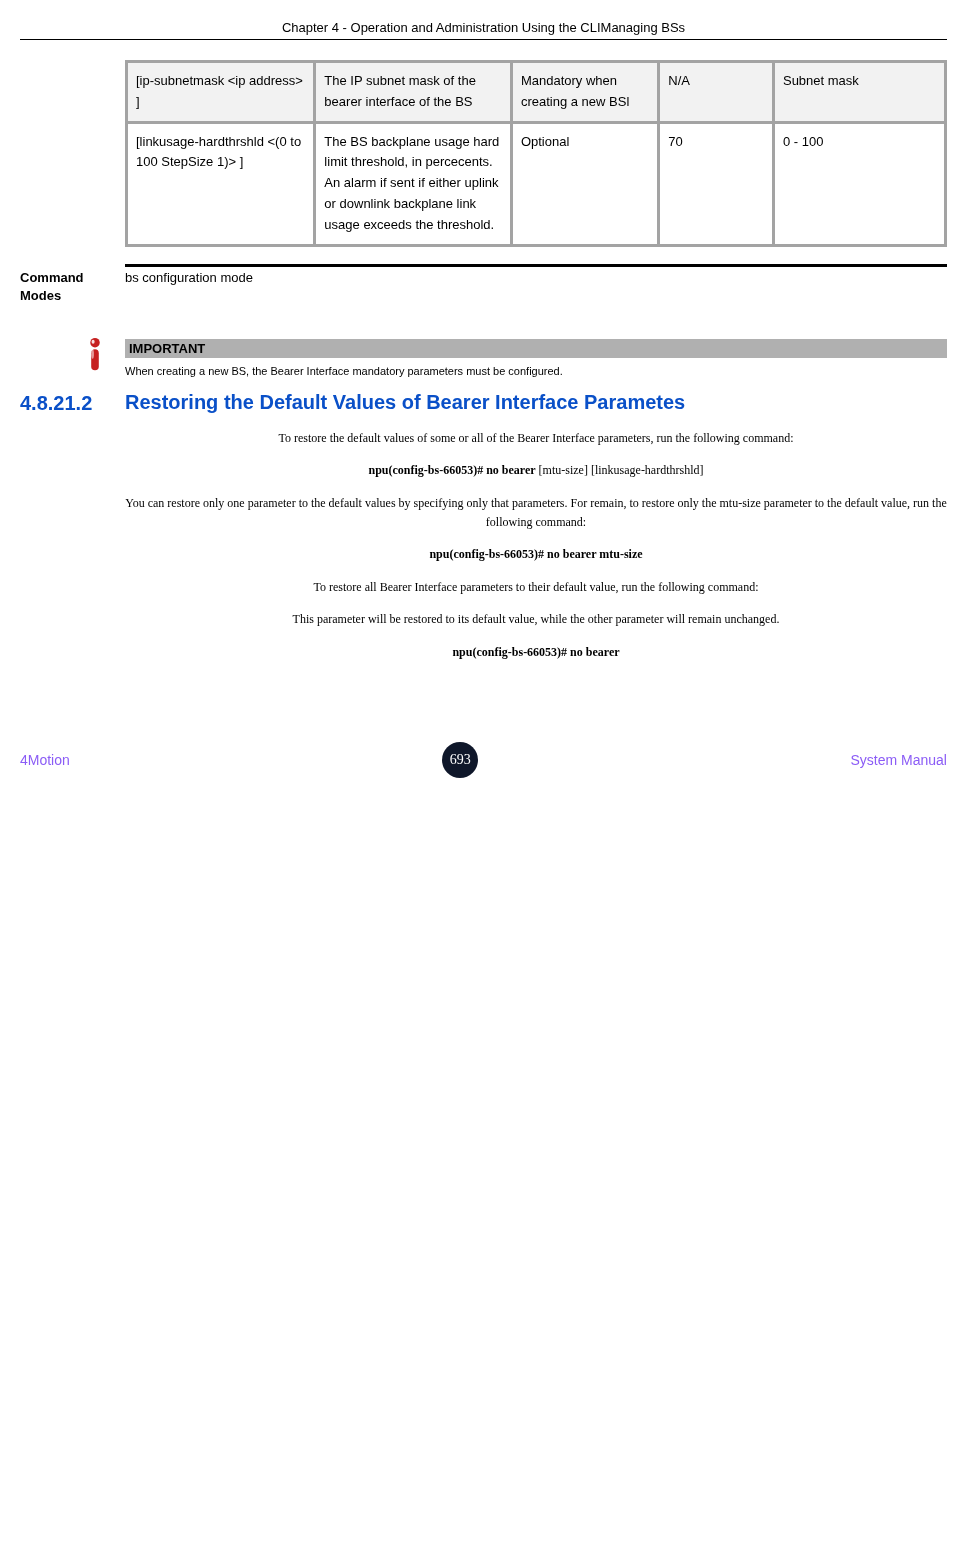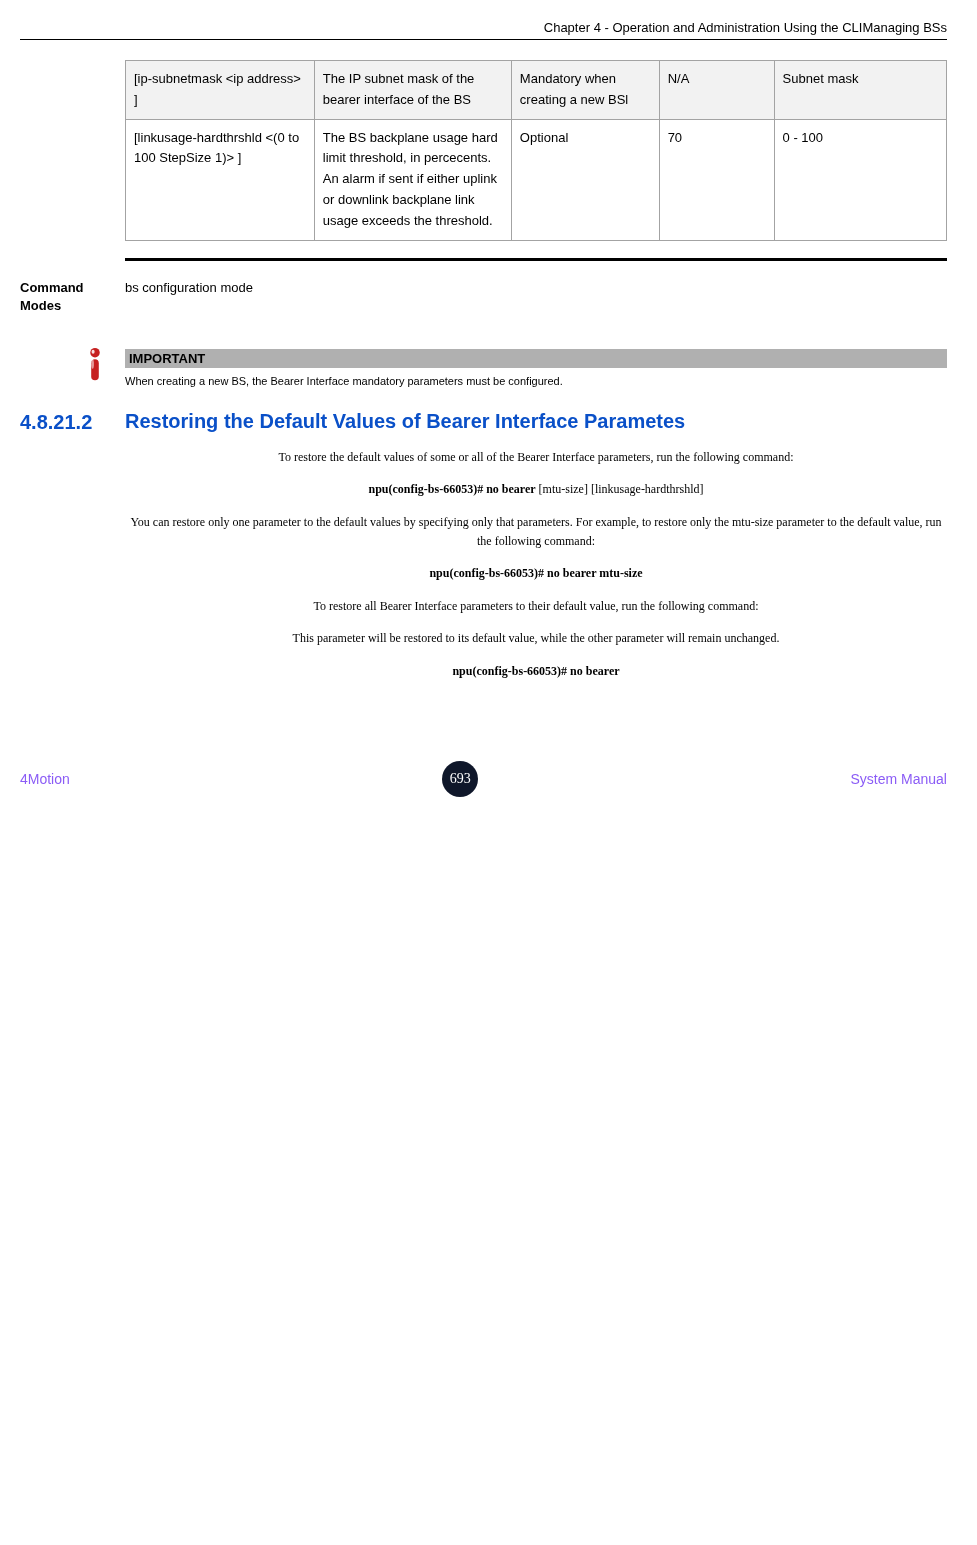--- a/index.html
+++ b/index.html
@@ -9,74 +9,74 @@
     font-size: 14px;
     color: #000;
     background: #fff;
     width: 977px;
   }
   .page {
     padding: 20px 30px 20px 20px;
   }
   .header-row {
     display: flex;
-    justify-content: flex-end;
+    justify-content: center;
     font-size: 13px;
     color: #000;
     margin-bottom: 4px;
   }
   .header-rule {
     border: none;
     border-top: 1.5px solid #000;
     margin: 0 0 20px 0;
   }
   .content-indent {
     margin-left: 105px;
   }
   table.param-table {
     border-collapse: collapse;
     width: 100%;
     margin-bottom: 10px;
   }
   table.param-table td {
-    border: 1px solid #a3a3a3;
+    border: 3px solid #a3a3a3;
     padding: 8px 8px;
     font-size: 13px;
     vertical-align: top;
     line-height: 1.6;
   }
   table.param-table td.col1 { width: 23%; }
   table.param-table td.col2 { width: 24%; }
   table.param-table td.col3 { width: 18%; }
   table.param-table td.col4 { width: 14%; }
   table.param-table td.col5 { width: 21%; }
   .row-shade td { background: #f2f2f2; }
   .cmd-modes-row {
     display: flex;
     border-top: 3px solid #000;
-    padding-top: 18px;
+    padding-top: 2px;
     margin-top: 17px;
     margin-bottom: 34px;
   }
   .cmd-modes-label {
     width: 95px;
     margin-left: -105px;
     padding-right: 10px;
     font-size: 13px;
     font-weight: bold;
     line-height: 1.4;
   }
   .cmd-modes-val {
     font-size: 13px;
     padding-top: 1px;
   }
   .important-block {
     display: flex;
     align-items: flex-start;
-    margin-bottom: 20px;
+    margin-bottom: 11px;
     margin-left: 0;
   }
   .important-icon {
     width: 30px;
     flex: 0 0 30px;
     margin-left: -44px;
     margin-right: 14px;
     margin-top: -2px;
   }
   .important-content {
@@ -200,21 +200,21 @@
       <div class="section-num">4.8.21.2</div>
       <div class="section-title">Restoring the Default Values of Bearer Interface Parametes</div>
     </div>
 
     <p class="body-text">To restore the default values of some or all of the Bearer Interface parameters, run the following command:</p>
 
     <p class="body-text">
       <b>npu(config-bs-66053)# no bearer</b><span> [mtu-size] [linkusage-hardthrshld]</span>
     </p>
 
-    <p class="body-text">You can restore only one parameter to the default values by specifying only that parameters. For example, to restore only the mtu-size parameter to the default value, run the following command:</p>
+    <p class="body-text">You can restore only one parameter to the default values by specifying only that parameters. For remain, to restore only the mtu-size parameter to the default value, run the following command:</p>
 
     <p class="body-text">
       <b>npu(config-bs-66053)# no bearer mtu-size</b>
     </p>
 
     <p class="body-text">To restore all Bearer Interface parameters to their default value, run the following command:</p>
 
     <p class="body-text">This parameter will be restored to its default value, while the other parameter will remain unchanged.</p>
 
     <p class="body-text">

